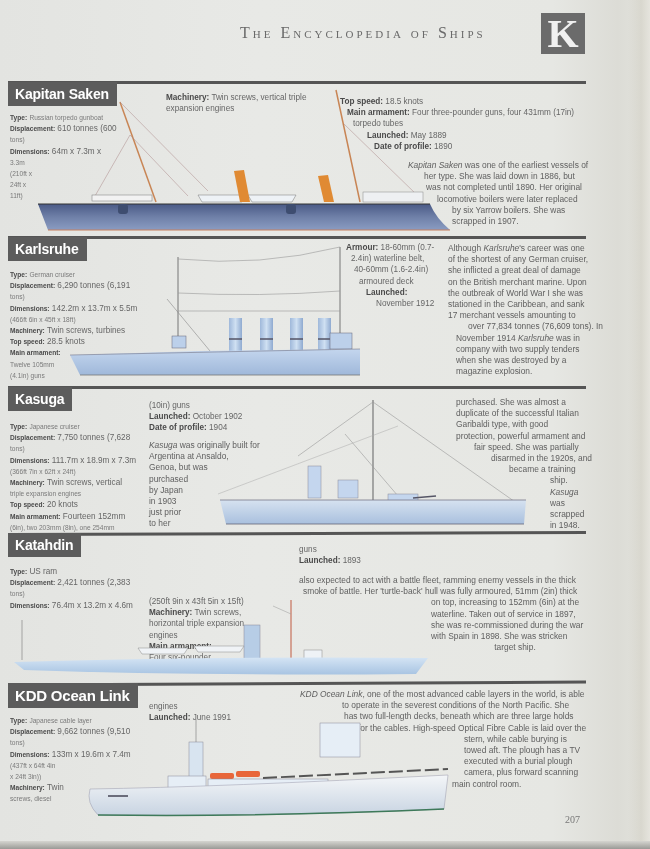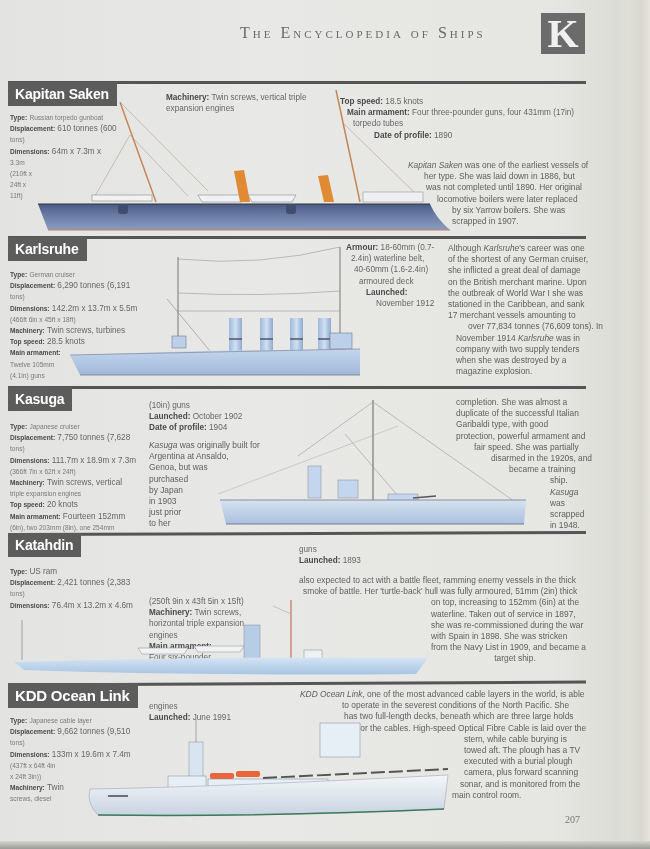--- a/index.html
+++ b/index.html
@@ -67,20 +67,21 @@
 
   <div class="txt" style="left:158px;top:14px;width:180px;">
     <span class="spec"><b>Machinery:</b> <span>Twin screws, vertical triple</span></span>
     <span class="spec">expansion engines</span>
   </div>
 
   <div class="txt" style="left:332px;top:18px;width:260px;">
     <span class="spec"><b>Top speed:</b> <span>18.5 knots</span></span>
     <span class="spec" style="padding-left:7px;"><b>Main armament:</b> <span>Four three-pounder guns, four 431mm (17in)</span></span>
     <span class="spec" style="padding-left:13px;">torpedo tubes</span>
+    <span class="spec" style="padding-left:27px;"><b>Launched:</b> <span>May 1889</span></span>
     <span class="spec" style="padding-left:34px;"><b>Date of profile:</b> <span>1890</span></span>
   </div>
 
   <div class="desc" style="left:400px;top:82px;width:190px;">
     <span class="line"><i>Kapitan Saken</i><span> was one of the earliest vessels of</span></span>
     <span class="line" style="padding-left:16px;">her type. She was laid down in 1886, but</span>
     <span class="line" style="padding-left:18px;">was not completed until 1890. Her original</span>
     <span class="line" style="padding-left:29px;">locomotive boilers were later replaced</span>
     <span class="line" style="padding-left:44px;">by six Yarrow boilers. She was</span>
     <span class="line" style="padding-left:44px;">scrapped in 1907.</span>
@@ -217,21 +218,21 @@
     <span class="line">Argentina at Ansaldo,</span>
     <span class="line">Genoa, but was</span>
     <span class="line">purchased</span>
     <span class="line">by Japan</span>
     <span class="line">in 1903</span>
     <span class="line">just prior</span>
     <span class="line">to her</span>
   </div>
 
   <div class="desc" style="left:448px;top:11px;width:150px;">
-    <span class="line">completion. She was almost a</span>
+    <span class="line">purchased. She was almost a</span>
     <span class="line">duplicate of the successful Italian</span>
     <span class="line">Garibaldi type, with good</span>
     <span class="line">protection, powerful armament and</span>
     <span class="line" style="padding-left:18px;">fair speed. She was partially</span>
     <span class="line" style="padding-left:35px;">disarmed in the 1920s, and</span>
     <span class="line" style="padding-left:53px;">became a training</span>
     <span class="line" style="padding-left:94px;">ship.</span>
     <span class="line" style="padding-left:94px;"><i>Kasuga</i></span>
     <span class="line" style="padding-left:94px;">was</span>
     <span class="line" style="padding-left:94px;">scrapped</span>
@@ -285,21 +286,20 @@
     <span class="spec"><b>Launched:</b> <span>1893</span></span>
   </div>
 
   <div class="desc" style="left:291px;top:45px;width:300px;">
     <span class="line">also expected to act with a battle fleet, ramming enemy vessels in the thick</span>
     <span class="line" style="padding-left:4px;">smoke of battle. Her 'turtle-back' hull was fully armoured, 51mm (2in) thick</span>
     <span class="line" style="padding-left:132px;">on top, increasing to 152mm (6in) at the</span>
     <span class="line" style="padding-left:132px;">waterline. Taken out of service in 1897,</span>
     <span class="line" style="padding-left:132px;">she was re-commissioned during the war</span>
     <span class="line" style="padding-left:132px;">with Spain in 1898. She was stricken</span>
-    <span class="line" style="padding-left:132px;">from the Navy List in 1909, and became a</span>
     <span class="line" style="padding-left:132px;text-align:center;">target ship.</span>
   </div>
 
   <svg width="420" height="145" style="left:0px;top:0;">
     <defs>
       <linearGradient id="khHull" x1="0" y1="0" x2="0" y2="1">
         <stop offset="0" stop-color="#d4e4f4"></stop>
           <stop offset="1" stop-color="#a8c4e2"></stop>
       </linearGradient>
     </defs>
@@ -336,21 +336,20 @@
 
   <div class="desc" style="left:292px;top:10px;width:300px;">
     <span class="line"><i>KDD Ocean Link</i><span>, one of the most advanced cable layers in the world, is able</span></span>
     <span class="line" style="padding-left:42px;">to operate in the severest conditions of the North Pacific. She</span>
     <span class="line" style="padding-left:44px;">has two full-length decks, beneath which are three large holds</span>
     <span class="line" style="padding-left:58px;">for the cables. High-speed Optical Fibre Cable is laid over the</span>
     <span class="line" style="padding-left:164px;">stern, while cable burying is</span>
     <span class="line" style="padding-left:164px;">towed aft. The plough has a TV</span>
     <span class="line" style="padding-left:164px;">executed with a burial plough</span>
     <span class="line" style="padding-left:164px;">camera, plus forward scanning</span>
-    <span class="line" style="padding-left:160px;">sonar, and is monitored from the</span>
     <span class="line" style="padding-left:152px;">main control room.</span>
   </div>
 
   <svg width="380" height="150" style="left:60px;top:0;">
     <defs>
       <linearGradient id="kdHull" x1="0" y1="0" x2="0" y2="1">
         <stop offset="0" stop-color="#f4f6f8"></stop>
           <stop offset="1" stop-color="#c8d4e2"></stop>
       </linearGradient>
     </defs>

